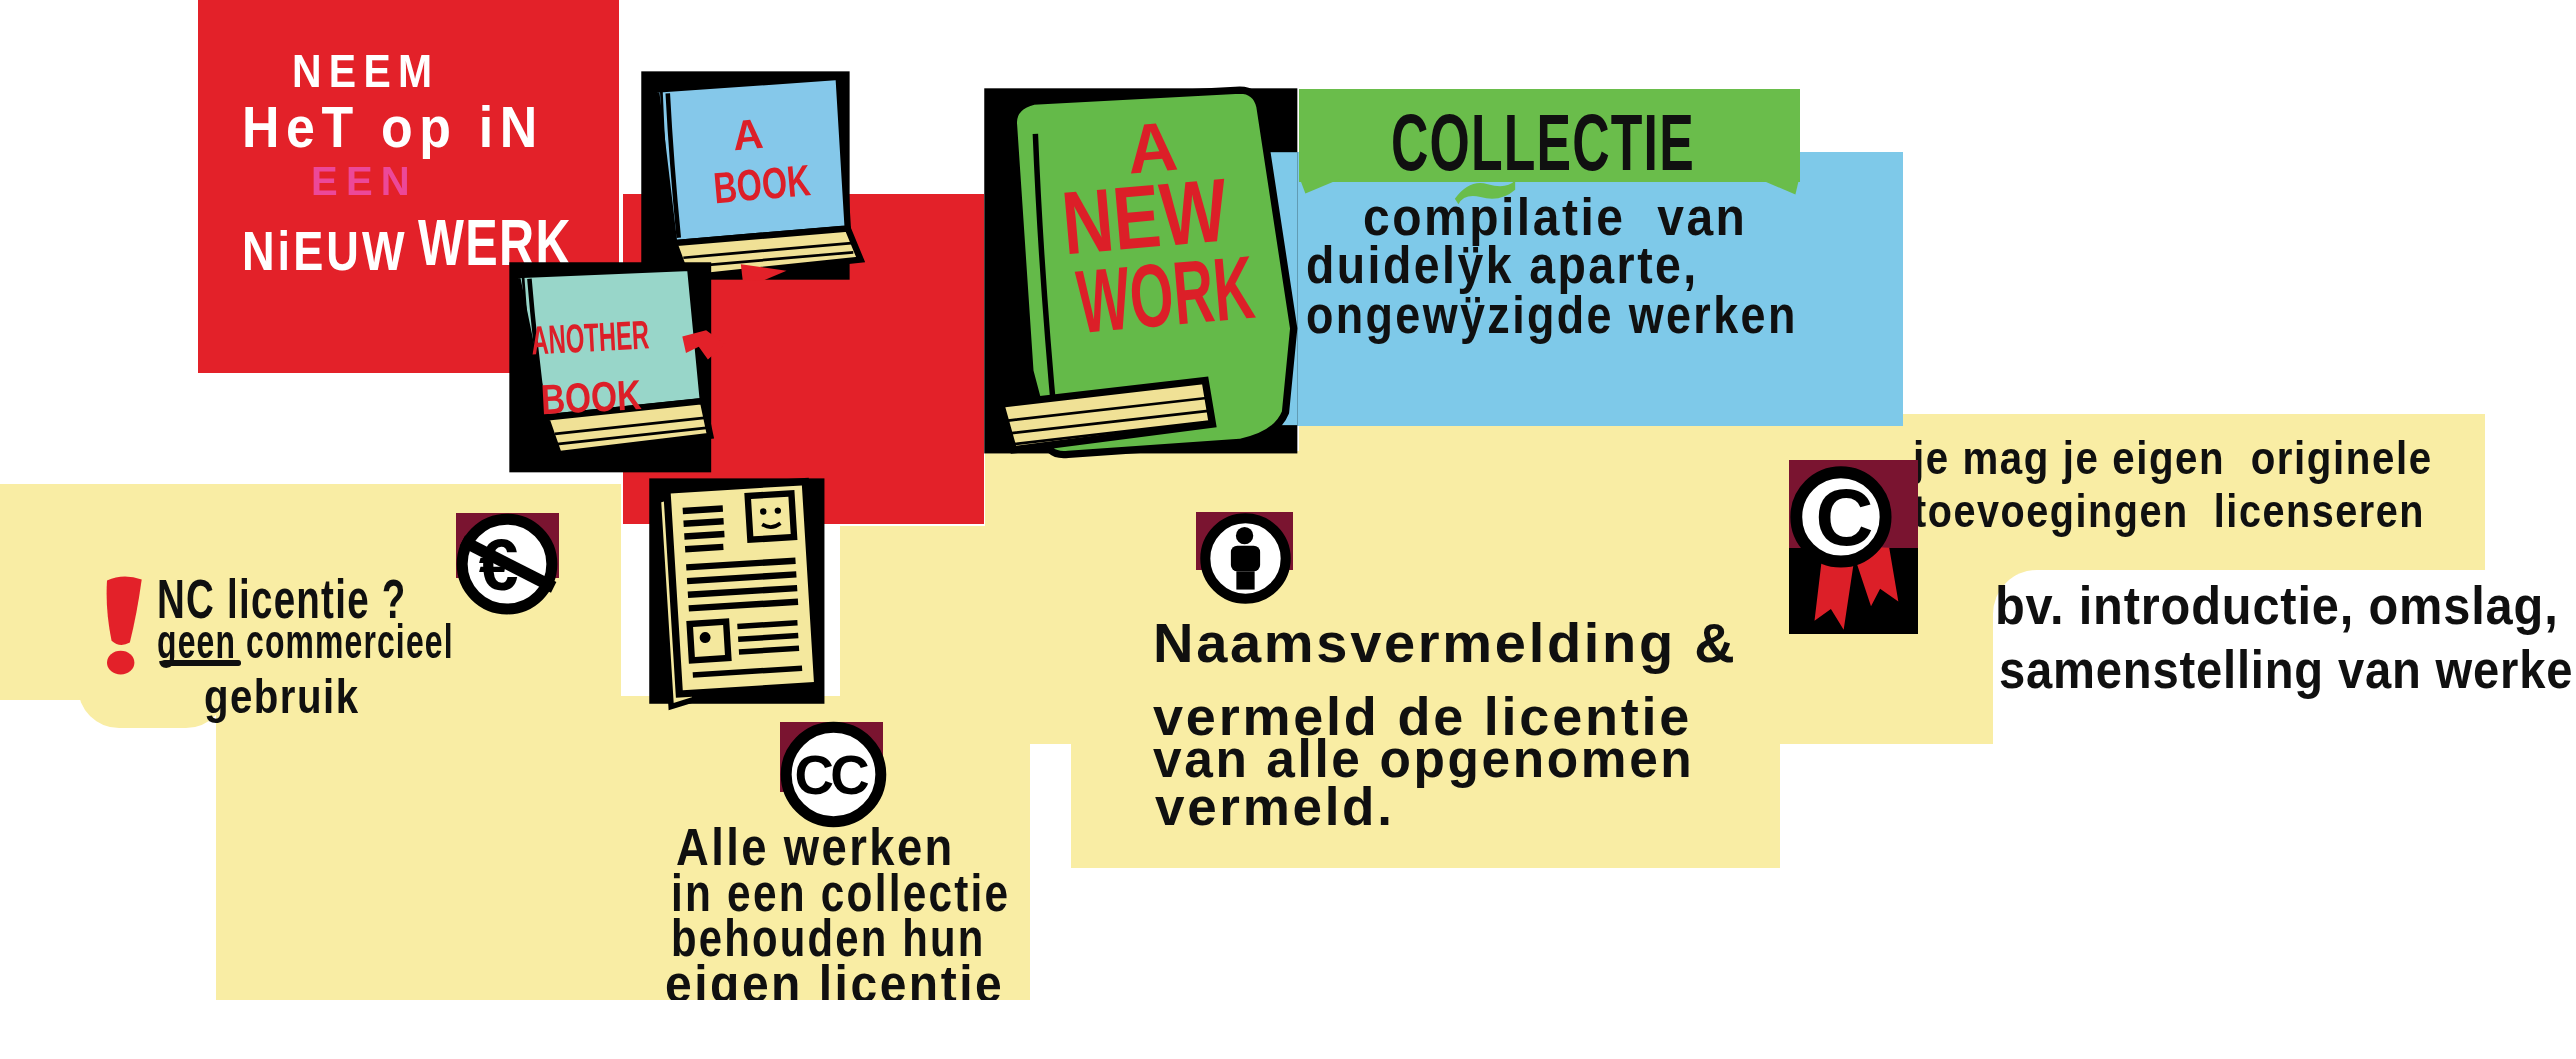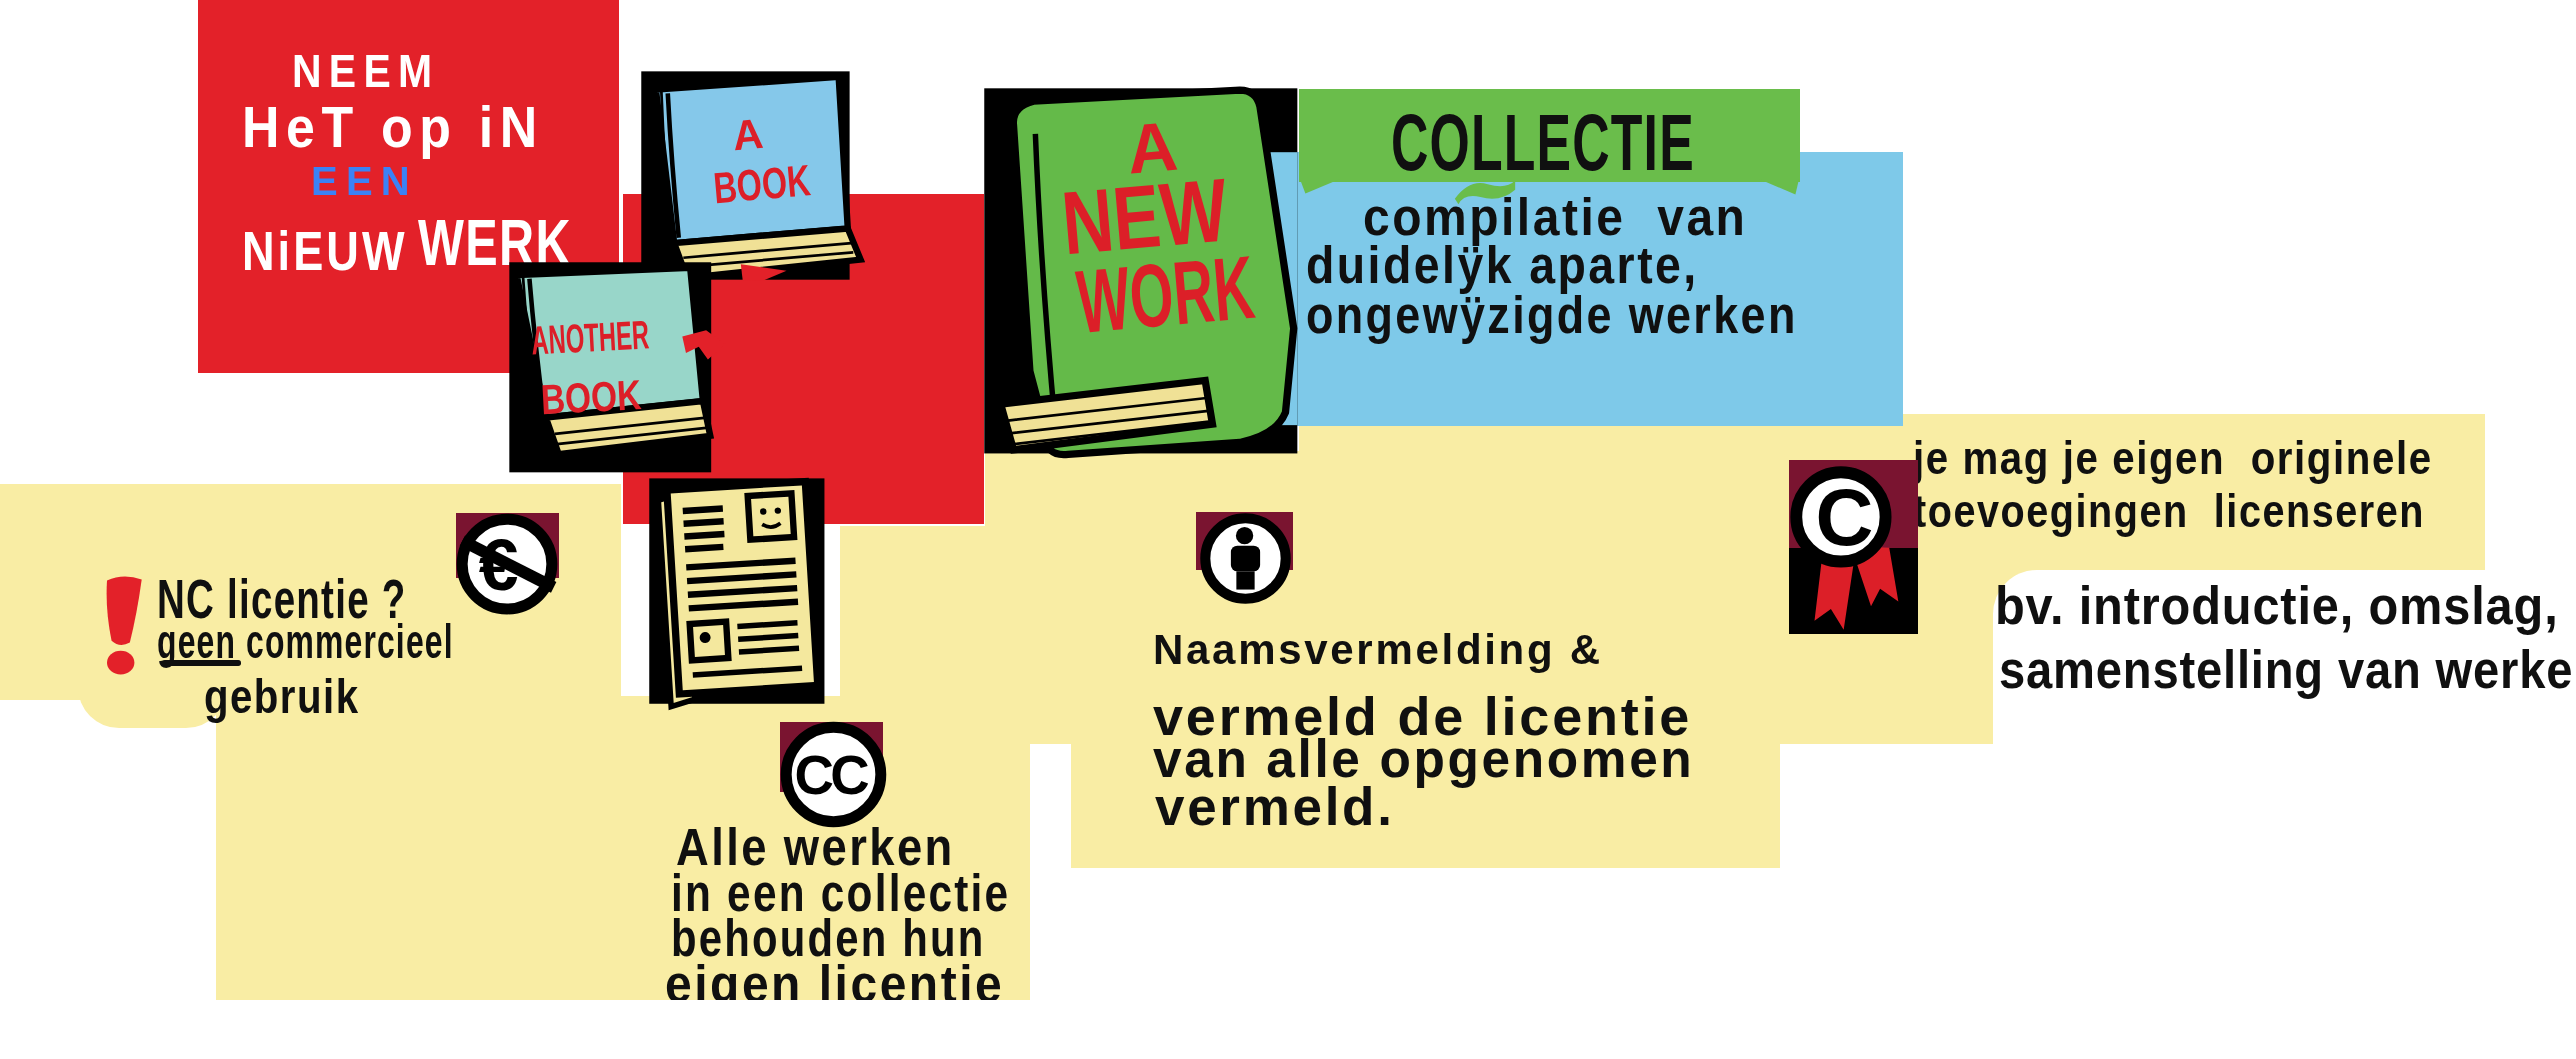--- a/index.html
+++ b/index.html
@@ -19,21 +19,21 @@
 <div class="abs" style="left:985px;top:451px;width:795px;height:82px;background:#f9eda4"></div>
 <div class="abs" style="left:1299px;top:422px;width:604px;height:110px;background:#f9eda4"></div>
 <div class="abs" style="left:1879px;top:414px;width:606px;height:298px;background:#f9eda4"></div>
 <div class="abs" style="left:1993px;top:570px;width:583px;height:219px;background:#ffffff;border-radius:44px 0 0 0"></div>
 
 <div class="abs" style="left:198px;top:0;width:421px;height:373px;background:#e32129"></div>
 <div class="abs" style="left:623px;top:194px;width:361px;height:330px;background:#e32129"></div>
 
 <div class="hw" id="t_neem" style="left:292px;top:44px;font-size:46px;letter-spacing:8.2px;color:#fff;transform:scaleX(0.89);transform-origin:0 0">NEEM</div>
 <div class="hw" id="t_het" style="left:242px;top:94px;font-size:57px;letter-spacing:7.3px;color:#fff;transform:scaleX(0.91);transform-origin:0 0">HeT op iN</div>
-<div class="hw" id="t_een" style="left:311px;top:159px;font-size:40px;letter-spacing:8.2px;color:#3b82f6">EEN</div>
+<div class="hw" id="t_een" style="left:311px;top:159px;font-size:40px;letter-spacing:8.2px;color:#ec4899">EEN</div>
 <div class="hw" id="t_nieuw" style="left:242px;top:219px;font-size:55px;letter-spacing:3.7px;color:#fff;transform:scaleX(0.82);transform-origin:0 0">NiEUW</div>
 <div class="hw" id="t_werk" style="left:418px;top:206px;font-size:64px;letter-spacing:1.8px;color:#fff;transform:scaleX(0.76);transform-origin:0 0">WERK</div>
 
 <div class="abs" style="left:1252px;top:152px;width:651px;height:274px;background:#7ec9e9"></div>
 <div class="hw" id="t_comp" style="left:1363px;top:188px;font-size:51px;letter-spacing:2.7px;transform:scaleX(0.94);transform-origin:0 0">compilatie&nbsp;&nbsp;van</div>
 <div class="hw" id="t_duid" style="left:1306px;top:236px;font-size:51px;letter-spacing:2.7px;transform:scaleX(0.91);transform-origin:0 0">duidelÿk aparte,</div>
 <div class="hw" id="t_ongew" style="left:1306px;top:286px;font-size:51px;letter-spacing:2.7px;transform:scaleX(0.88);transform-origin:0 0">ongewÿzigde werken</div>
 
 <div class="abs" style="left:1299px;top:89px;width:501px;height:93px;background:#6abd4b"></div>
 <svg class="abs" style="left:1299px;top:179px" width="501" height="20" viewBox="0 0 549 22">
@@ -48,21 +48,21 @@
 <div class="hw" id="t_nc1" style="left:157px;top:567px;font-size:55px;letter-spacing:1.8px;transform:scaleX(0.70);transform-origin:0 0">NC licentie ?</div>
 <div class="hw" id="t_nc2" style="left:157px;top:613px;font-size:49px;letter-spacing:1.8px;transform:scaleX(0.65);transform-origin:0 0">geen commercieel</div>
 <div class="hw" id="t_nc3" style="left:204px;top:668px;font-size:49px;letter-spacing:1.8px;transform:scaleX(0.82);transform-origin:0 0">gebruik</div>
 <div class="abs" style="left:162px;top:660px;width:79px;height:6.4px;background:#101010;border-radius:2.7px"></div>
 
 <div class="hw" id="t_al1" style="left:676px;top:818px;font-size:51px;letter-spacing:2.7px;transform:scaleX(0.89);transform-origin:0 0">Alle werken</div>
 <div class="hw" id="t_al2" style="left:671px;top:864px;font-size:51px;letter-spacing:2.7px;transform:scaleX(0.83);transform-origin:0 0">in een collectie</div>
 <div class="hw" id="t_al3" style="left:671px;top:909px;font-size:51px;letter-spacing:2.7px;transform:scaleX(0.82);transform-origin:0 0">behouden hun</div>
 <div class="hw" id="t_al4" style="left:665px;top:955px;font-size:51px;letter-spacing:2.7px;transform:scaleX(0.94);transform-origin:0 0">eigen licentie</div>
 
-<div class="hw" id="t_na1" style="left:1153px;top:626px;font-size:42px;letter-spacing:2.7px">Naamsvermelding &amp;</div>
+<div class="hw" id="t_na1" style="left:1153px;top:610px;font-size:56px;letter-spacing:2.7px">Naamsvermelding &amp;</div>
 <div class="hw" id="t_na2" style="left:1153px;top:686px;font-size:53px;letter-spacing:2.7px;transform:scaleX(1.02);transform-origin:0 0">vermeld de licentie</div>
 <div class="hw" id="t_na3" style="left:1153px;top:728px;font-size:53px;letter-spacing:2.7px;transform:scaleX(0.97);transform-origin:0 0">van alle opgenomen</div>
 <div class="hw" id="t_na4" style="left:1155px;top:776px;font-size:53px;letter-spacing:2.7px">vermeld.</div>
 
 <div class="hw" id="t_je1" style="left:1913px;top:431px;font-size:46px;letter-spacing:1.8px;transform:scaleX(0.875);transform-origin:0 0">je mag je eigen&nbsp;&nbsp;originele</div>
 <div class="hw" id="t_je2" style="left:1913px;top:484px;font-size:46px;letter-spacing:1.8px;transform:scaleX(0.86);transform-origin:0 0">toevoegingen&nbsp;&nbsp;licenseren</div>
 <div class="hw" id="t_bv1" style="left:1995px;top:575px;font-size:53px;letter-spacing:0.9px;transform:scaleX(0.92);transform-origin:0 0">bv. introductie, omslag,</div>
 <div class="hw" id="t_bv2" style="left:1999px;top:639px;font-size:53px;letter-spacing:0.9px;transform:scaleX(0.89);transform-origin:0 0">samenstelling van werken</div>
 
 <svg class="abs" style="left:96px;top:575px" width="64" height="105" viewBox="0 0 70 115">

